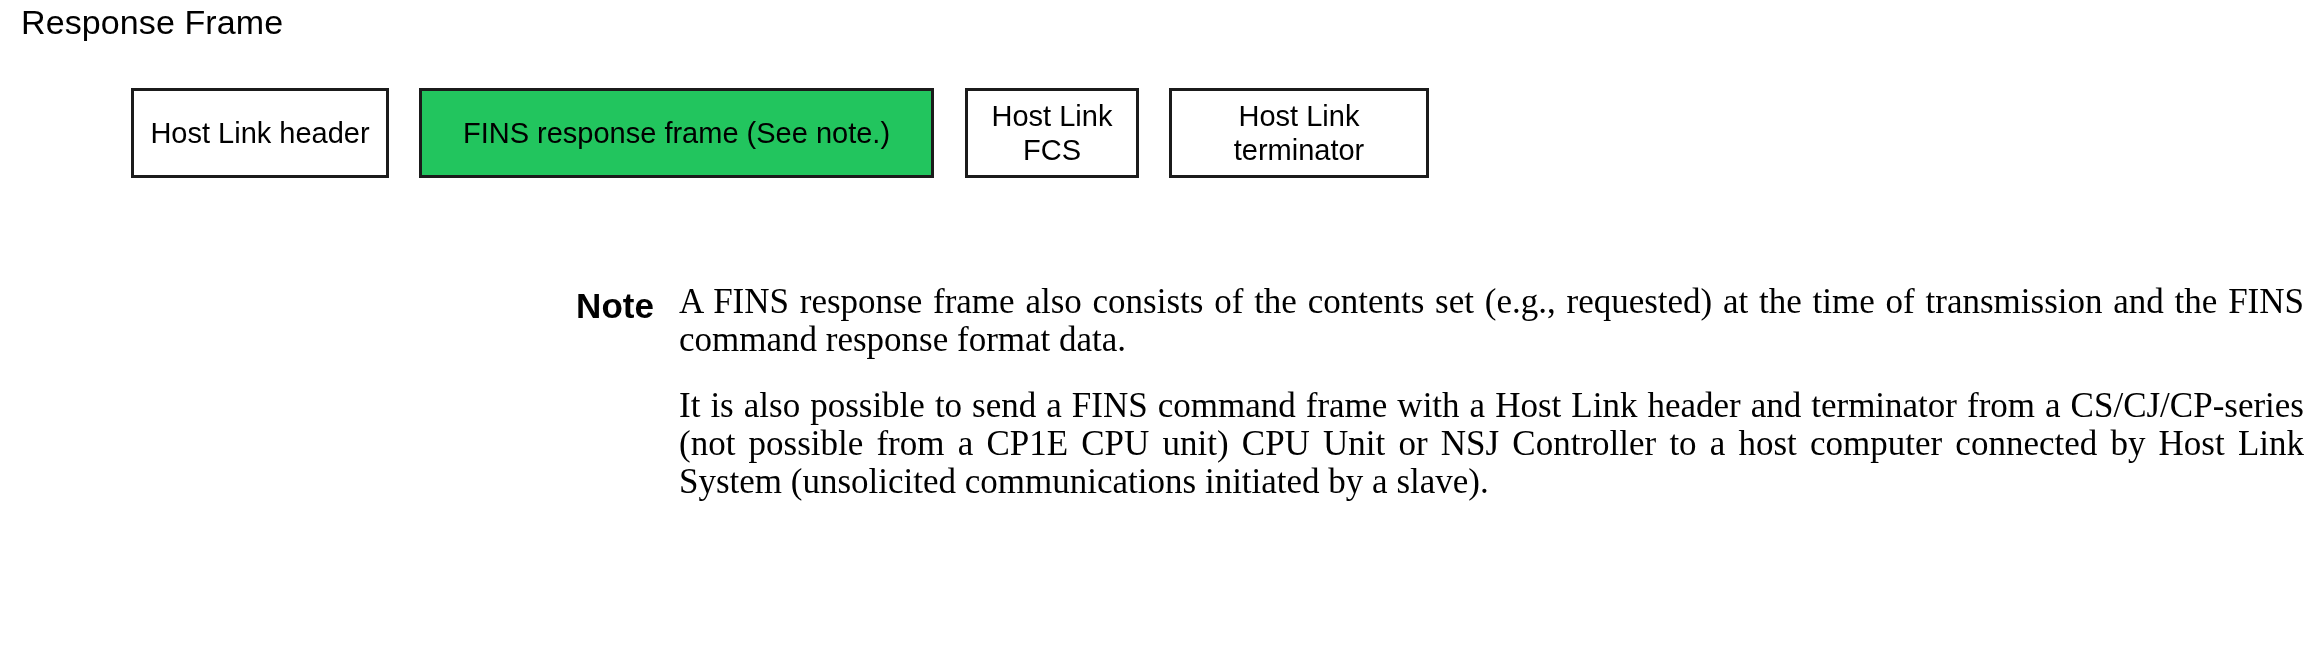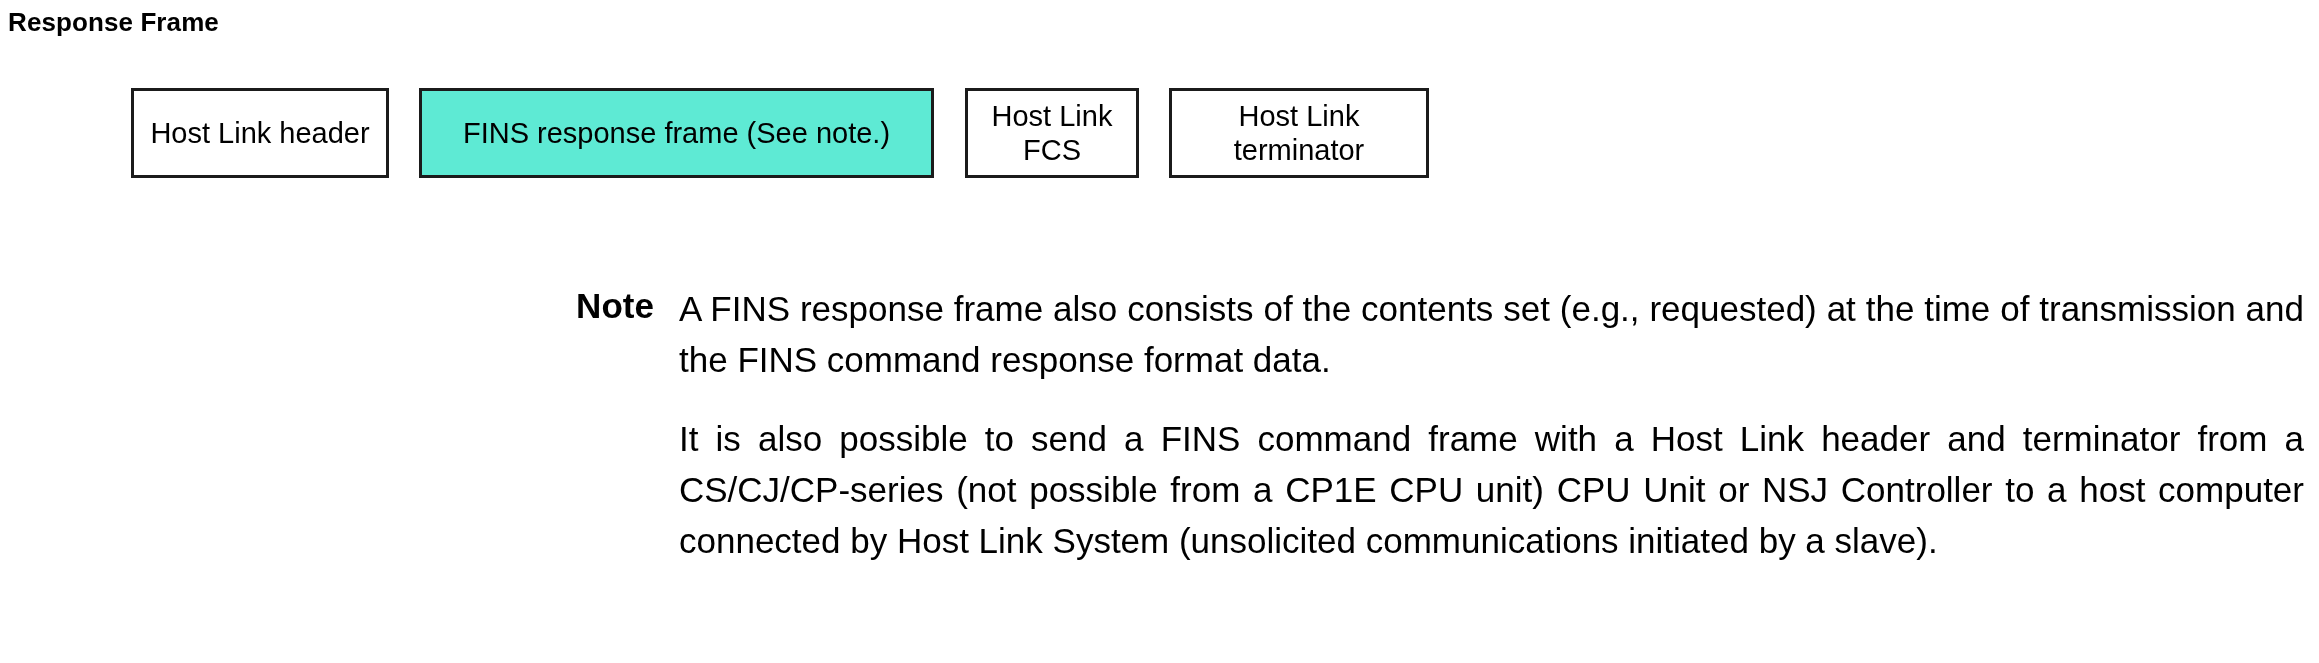--- a/index.html
+++ b/index.html
@@ -12,24 +12,24 @@
     height: 663px;
     position: relative;
     font-family: "Liberation Sans", sans-serif;
     color: #000000;
     overflow: hidden;
   }
 
   
   #page-title {
     position: absolute;
-    left: 8px;
+    left: 21px;
     top: 2px;
-    font-size: 26px;
-    font-weight: bold;
+    font-size: 34px;
+    font-weight: normal;
     letter-spacing: 0.1px;
     line-height: 40px;
     white-space: nowrap;
   }
 
   
   #frame-diagram {
     position: absolute;
     left: 4px;
     top: 88px;
@@ -44,21 +44,21 @@
     background: #ffffff;
     display: flex;
     align-items: center;
     justify-content: center;
     text-align: center;
     font-size: 29px;
     line-height: 34px;
     color: #000000;
   }
   .frame-box.shaded {
-    background: #5eead4;
+    background: #22c55e;
   }
   .frame-box .box-label {
     display: block;
     padding: 0 6px;
     white-space: pre-line;
   }
 
   
   #box-host-link-header   { left: 127px;  top: 0px;  width: 258px; height: 90px; }
   #box-fins-response      { left: 415px;  top: 0px;  width: 515px; height: 90px; }
@@ -84,25 +84,26 @@
     white-space: nowrap;
   }
   .note-paragraphs {
     position: absolute;
     left: 679px;
     top: 0px;
     width: 1625px;
   }
   .note-paragraph {
     font-size: 35px;
-    line-height: 51px;
+    line-height: 38px;
     text-align: justify;
     text-justify: inter-word;
     margin: 0 0 28px 0;
     hyphens: manual;
+    font-family: Liberation Serif, serif;
   }
   .note-paragraph:last-child { margin-bottom: 0; }
 </style>
 </head>
 <body>
 
 <div id="page-title">Response Frame</div>
 
 <div id="frame-diagram">
 

